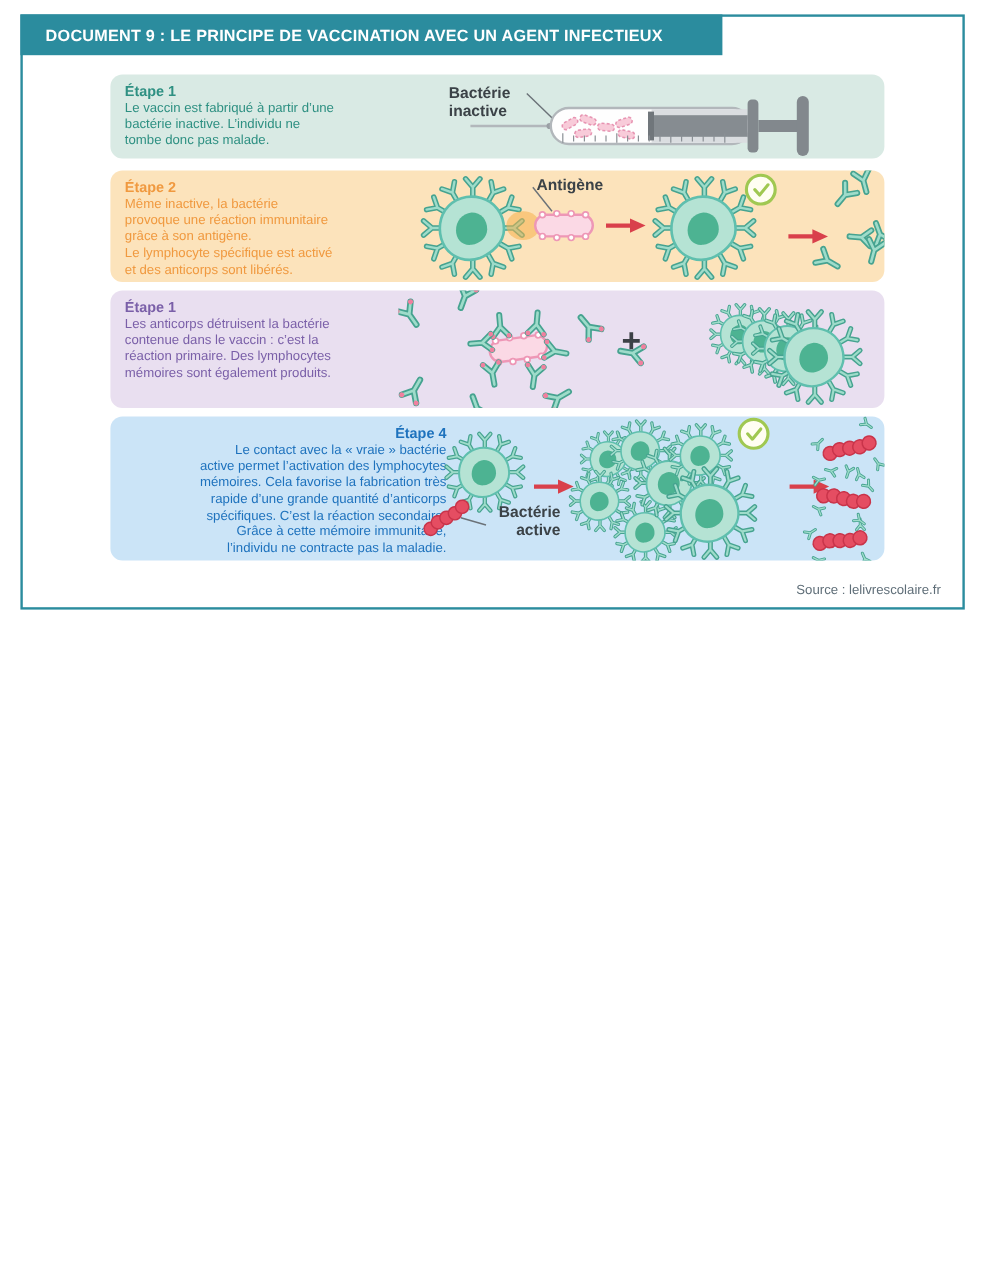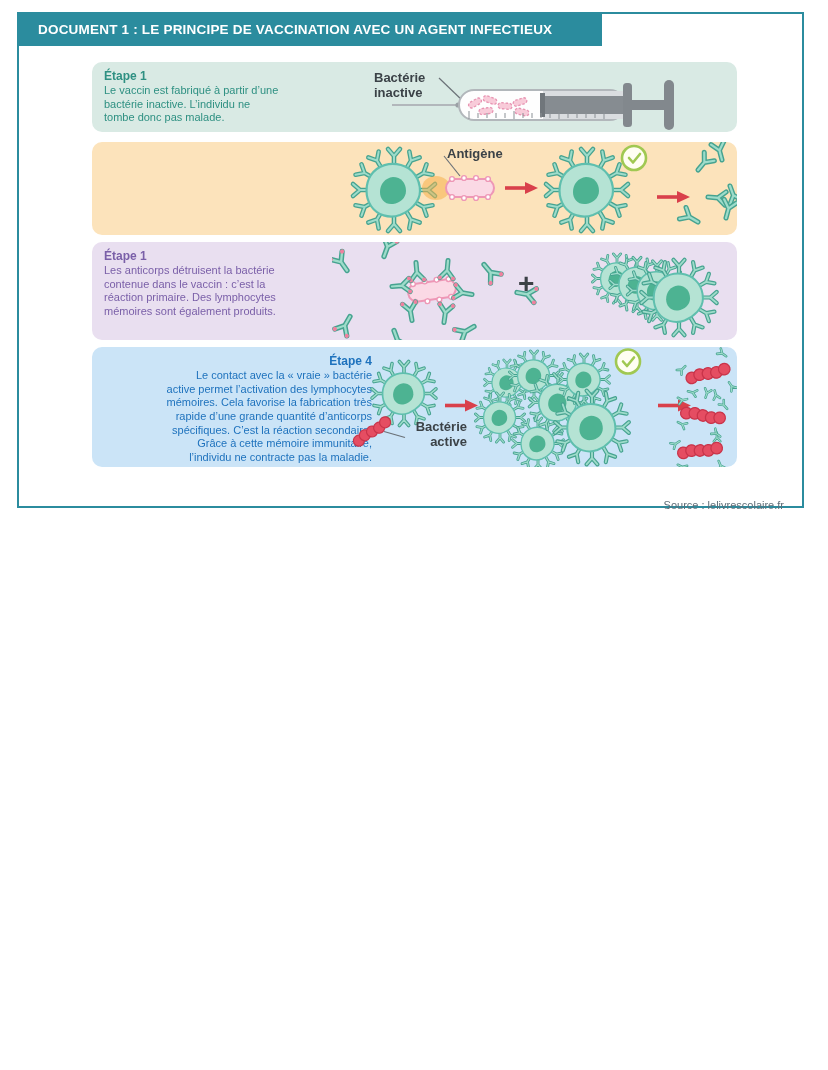--- a/index.html
+++ b/index.html
@@ -32,21 +32,21 @@
   .illus { position:absolute; top:0; height:100%; }
   .callout {
     position:absolute; font-size:13px; font-weight:bold; color:#3b4247;
     line-height:1.18;
   }
   .plus-sign {
     position:absolute; left:426px; top:26px; font-size:28px; font-weight:bold;
     color:#3c4146;
   }
   .source {
-    position:absolute; right:18px; top:485px; font-size:11px; color:#5f6e78;
+    position:absolute; right:18px; top:472px; font-size:11px; color:#5f6e78;
   }
   .hidden-defs { position:absolute; width:0; height:0; }
 </style>
 </head>
 <body>
 
 <svg class="hidden-defs" aria-hidden="true">
   <defs>
     <g id="ab">
       <path d="M0,0 V-9 M0,-9 L-6,-16 M0,-9 L6,-16" stroke="#46a390" stroke-width="4.6" fill="none" stroke-linecap="round" stroke-linejoin="round"></path>
@@ -97,21 +97,21 @@
     </g>
     <g id="arrow">
       <line x1="0" y1="0" x2="22" y2="0" stroke="#d9404b" stroke-width="3.6"></line>
       <path d="M20,-6 L33,0 L20,6 Z" fill="#d9404b"></path>
     </g>
   </defs>
 </svg>
 
 <div class="doc-box">
   <div class="doc-header">
-    <span>DOCUMENT 1 : LE PRINCIPE DE VACCINATION AVEC UN AGENT INFECTIEUX</span>
+    <span>DOCUMENT 9 : LE PRINCIPE DE VACCINATION AVEC UN AGENT INFECTIEUX</span>
   </div>
 
   <div class="step-panel" id="panel1">
     <div class="step-text">
       <div class="step-title">Étape 1</div>
       <div class="step-body">Le vaccin est fabriqué à partir d’une
 bactérie inactive. L’individu ne
 tombe donc pas malade.</div>
     </div>
     <svg class="illus" style="left:255px; width:390px;" viewBox="0 0 390 70">
@@ -134,20 +134,28 @@
         <path d="M122,49 v8 M131,51 v5 M140,51 v5 M149,51 v5 M158,51 v5 M167,49 v8 M176,51 v5 M185,51 v5 M194,51 v5 M203,51 v5 M212,49 v8 M221,51 v5 M230,51 v5 M239,51 v5 M248,51 v5 M257,49 v8" stroke="#8a9095" stroke-width="1"></path>
         <rect x="276" y="21" width="9" height="44" rx="3.5" fill="#82888d"></rect>
         <rect x="285" y="38" width="34" height="10" fill="#82888d"></rect>
         <rect x="317" y="18" width="10" height="50" rx="5" fill="#82888d"></rect>
       </g>
     </svg>
     <div class="callout" style="left:282px; top:8px; width:64px;">Bactérie inactive</div>
   </div>
 
   <div class="step-panel" id="panel2">
+    <div class="step-text">
+      <div class="step-title">Étape 2</div>
+      <div class="step-body">Même inactive, la bactérie
+provoque une réaction immunitaire
+grâce à son antigène.
+Le lymphocyte spécifique est activé
+et des anticorps sont libérés.</div>
+    </div>
     <svg class="illus" style="left:240px; width:405px;" viewBox="0 0 405 93">
       <line x1="112" y1="14" x2="128" y2="34" stroke="#6b7278" stroke-width="1.2"></line>
       <use href="#lymph" transform="translate(62,48)"></use>
       <ellipse cx="104" cy="46" rx="14" ry="12" fill="#f5b14b" opacity="0.55"></ellipse>
       <use href="#pinkbact" transform="translate(138,46)"></use>
       <use href="#arrow" transform="translate(173,46)"></use>
       <use href="#lymph" transform="translate(255,48)"></use>
       <use href="#check" transform="translate(302,16)"></use>
       <use href="#arrow" transform="translate(325,55)"></use>
       <g>

